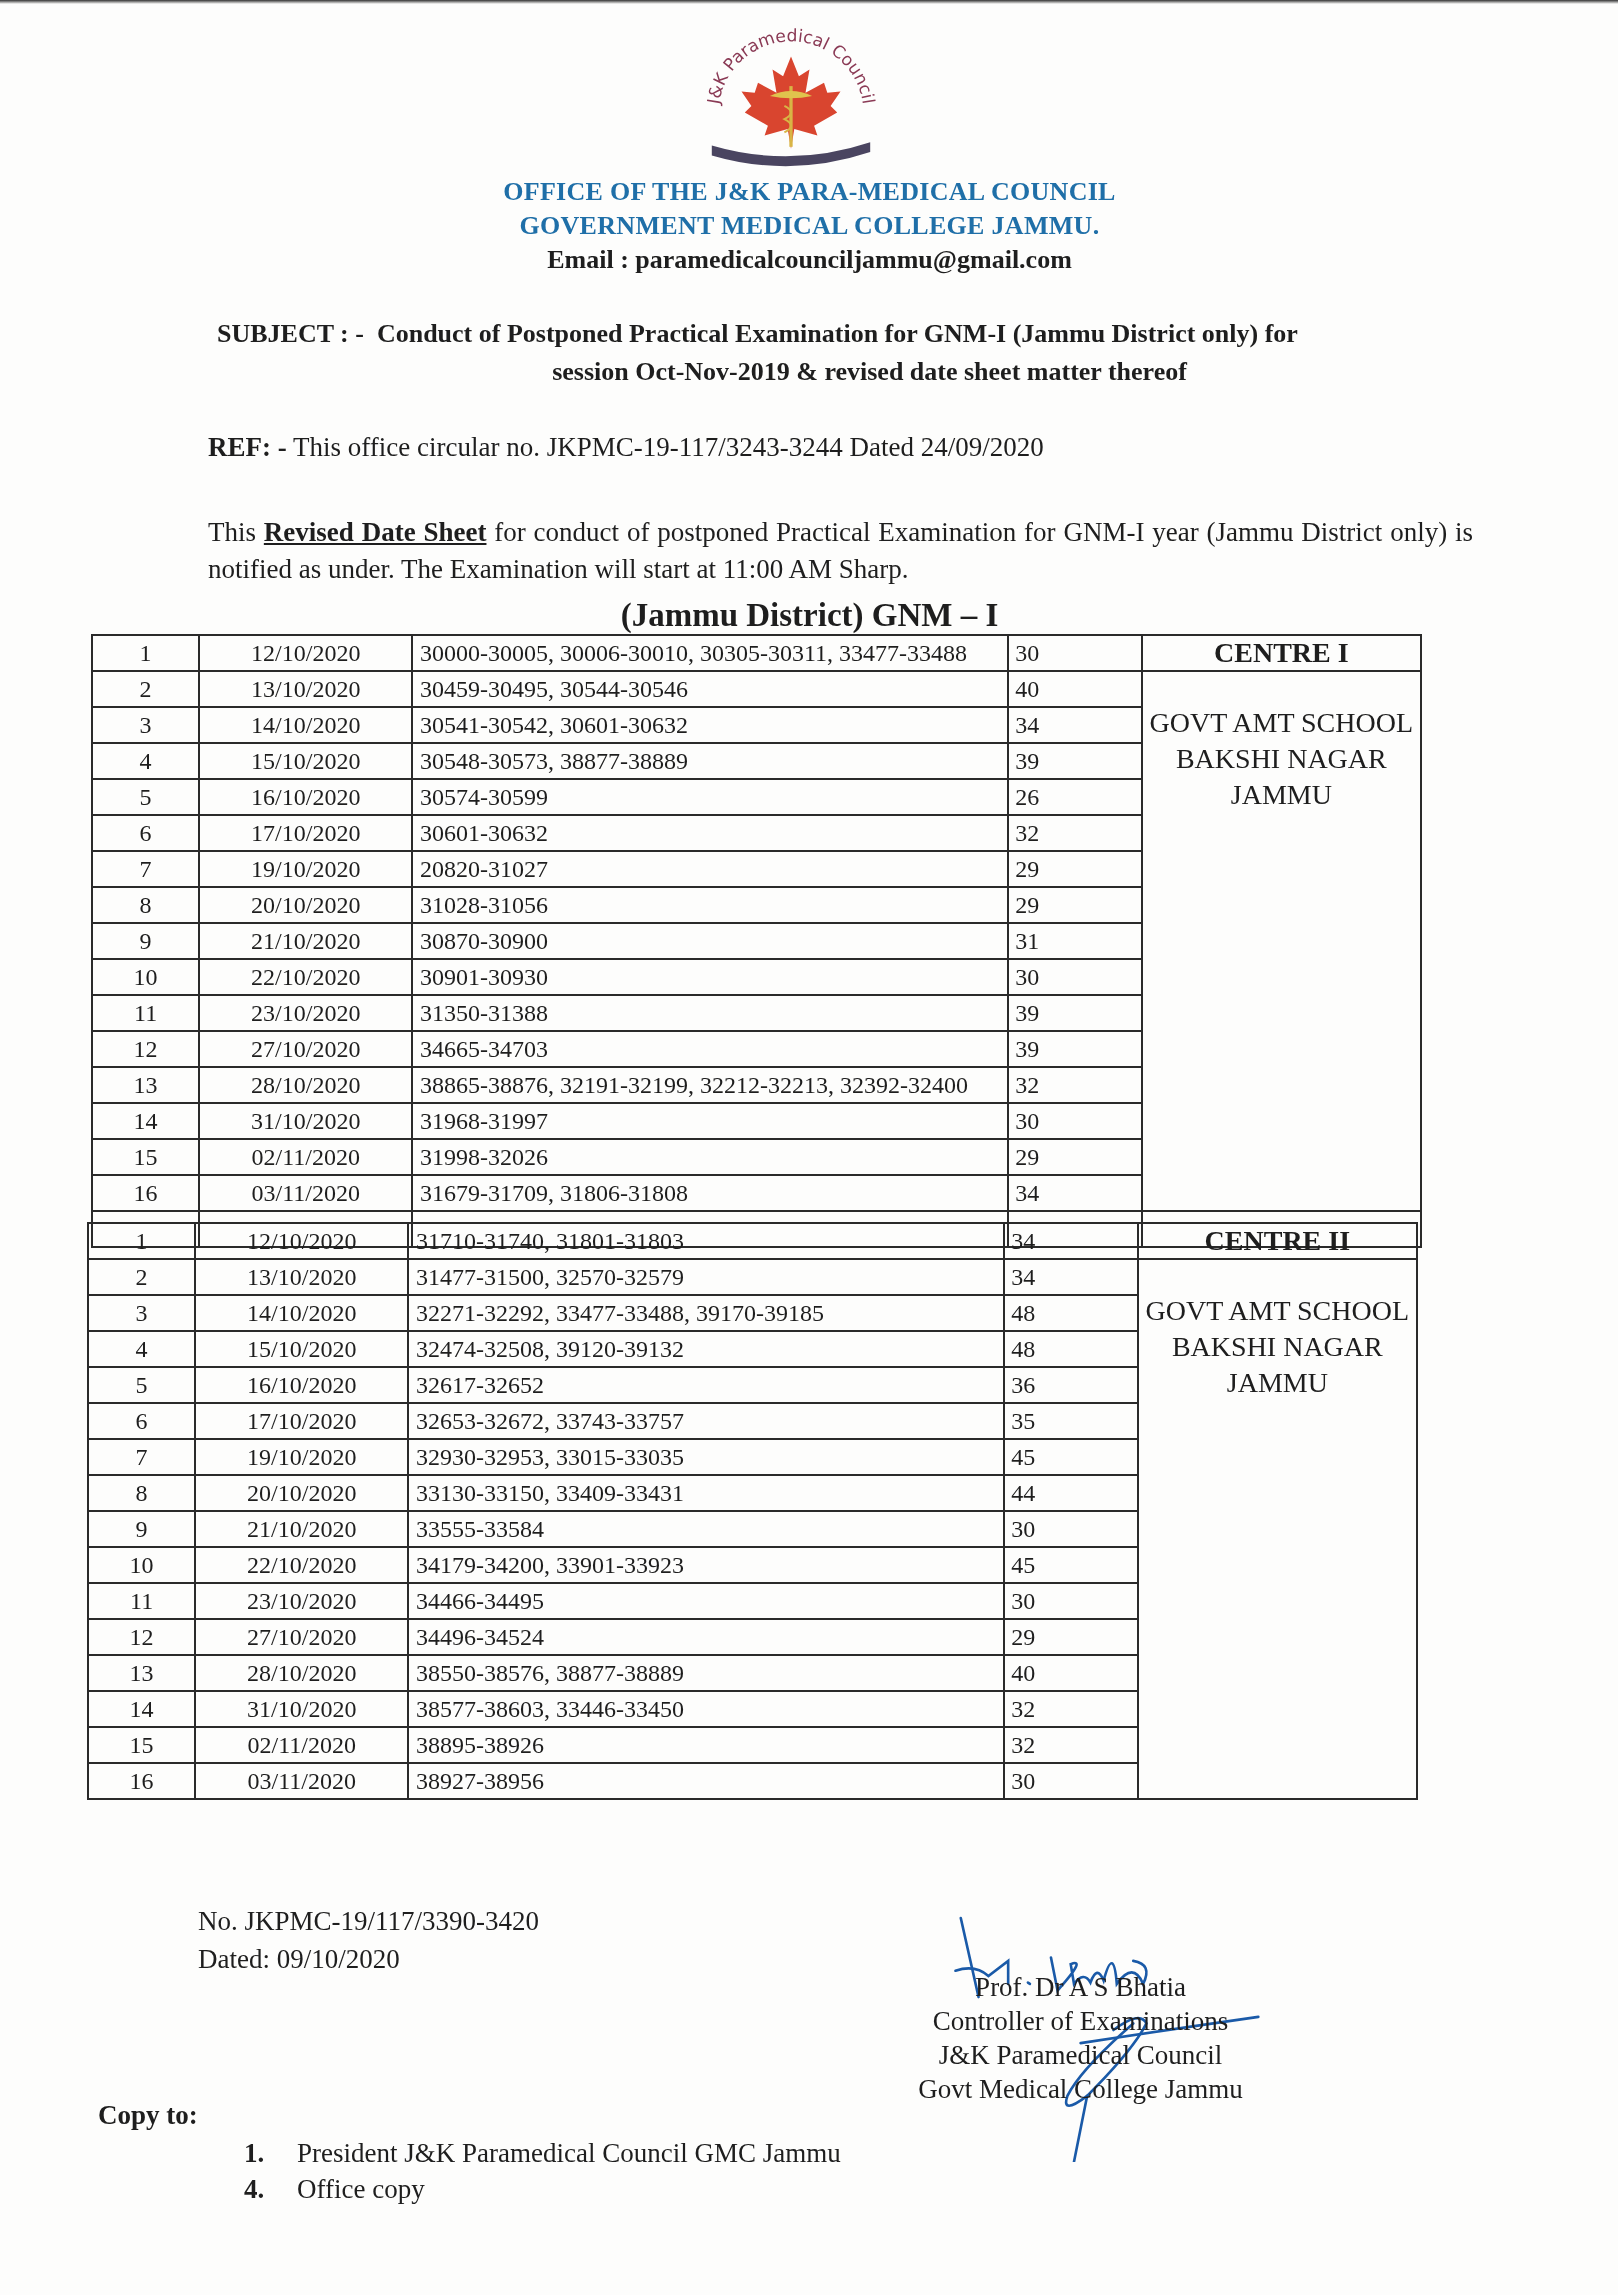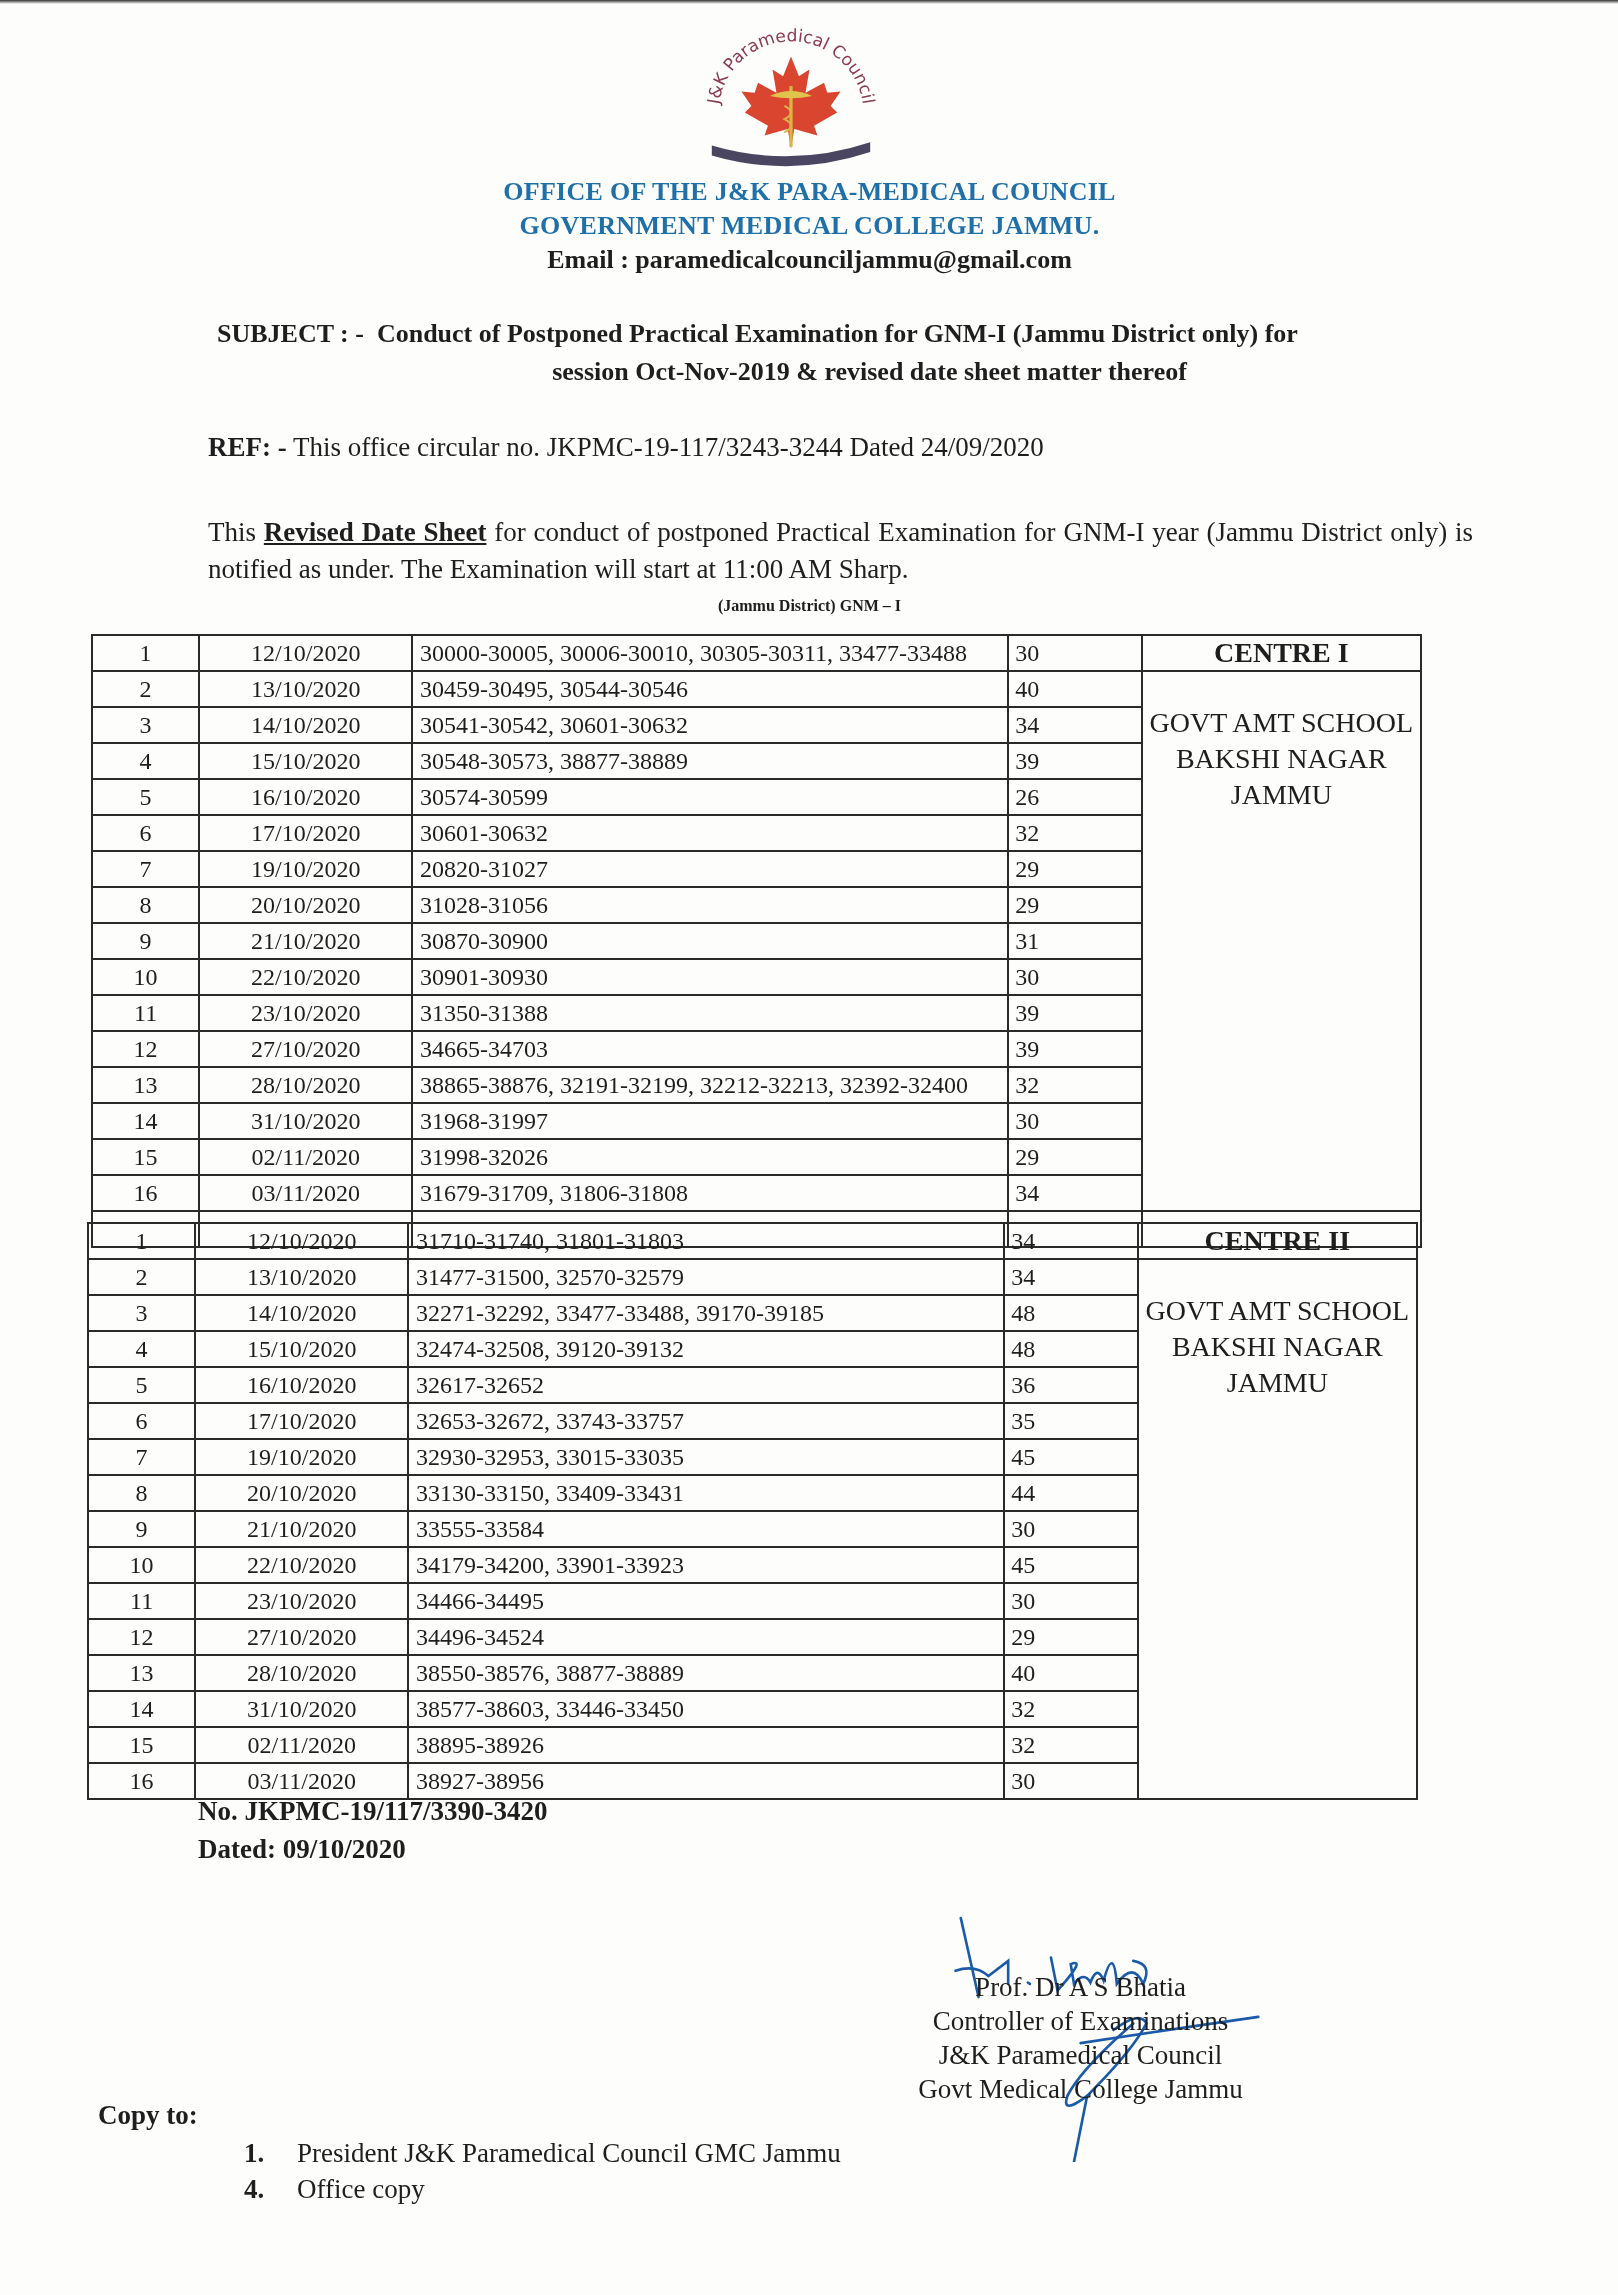--- a/index.html
+++ b/index.html
@@ -11,32 +11,32 @@
   .logo { position: absolute; left: 692px; top: 20px; width: 198px; height: 152px; }
   .hdr { position: absolute; left: 0; width: 1619px; text-align: center; font-weight: bold; }
   .hdr.blue { color: #1f6fa8; font-size: 26px; letter-spacing: 0.3px; }
   .hdr.email { font-size: 26px; color: #1e1e1e; }
   .subject { position: absolute; left: 217px; top: 315px; width: 1265px; font-size: 26px; font-weight: bold; line-height: 38px; }
   .subject .l2 { display: block; text-align: center; padding-left: 40px; }
   .ref { position: absolute; left: 208px; top: 432px; font-size: 27px; }
   .ref b { font-weight: bold; }
   .intro { position: absolute; left: 208px; top: 514px; width: 1265px; font-size: 27px; line-height: 37px; text-align: justify; }
   .intro u { font-weight: bold; text-decoration: underline; }
-  .tbl-title { position: absolute; left: 0; width: 1619px; top: 597px; text-align: center; font-size: 16px; font-weight: bold; }
+  .tbl-title { position: absolute; left: 0; width: 1619px; top: 597px; text-align: center; font-size: 33px; font-weight: bold; }
   table.sched { position: absolute; border-collapse: collapse; font-size: 24px; }
   table.sched td { border: 2px solid #2a2a2a; padding: 0 6.6px; height: 34px; vertical-align: middle; }
   .c-sno { width: 92px; text-align: center; }
   .c-date { width: 198px; text-align: center; }
   .c-range { width: 580px; text-align: left; }
   .c-count { width: 119px; }
   .c-centre { width: 264px; text-align: center; font-family: "Liberation Serif", serif; }
   .centre-head { font-weight: bold; font-size: 28px; }
   .centre-name { vertical-align: top !important; padding-top: 33px !important; font-size: 28px; line-height: 36px; }
   .blank-row td { height: 41px; }
-  .footer-no { position: absolute; left: 198px; top: 1792px; font-size: 27px; font-weight: bold; line-height: 38px; }
+  .footer-no { position: absolute; left: 198px; top: 1902px; font-size: 27px; font-weight: normal; line-height: 38px; }
   .sig-block { position: absolute; left: 883px; top: 1970px; width: 395px; font-size: 27px; line-height: 34px; text-align: center; }
   .sig-block .name { font-weight: normal; }
   .signature { position: absolute; left: 916px; top: 1898px; width: 395px; height: 264px; }
   .copy-to { position: absolute; left: 98px; top: 2100px; font-size: 27px; font-weight: bold; }
   .copy-list { position: absolute; left: 244px; top: 2135px; font-size: 27px; line-height: 36px; margin: 0; padding: 0; list-style: none; }
   .copy-list li .num { display: inline-block; width: 53px; font-weight: bold; }
 </style>
 </head>
 <body>
 

